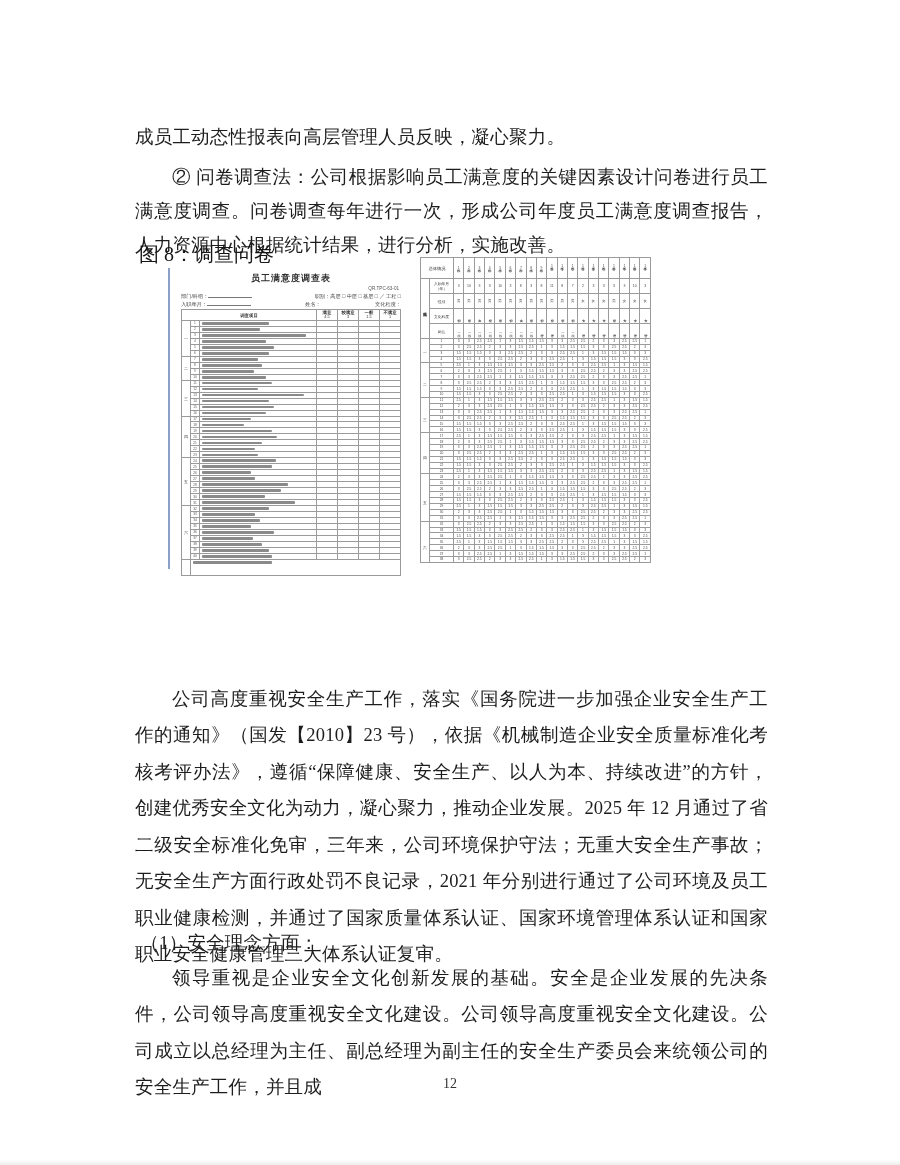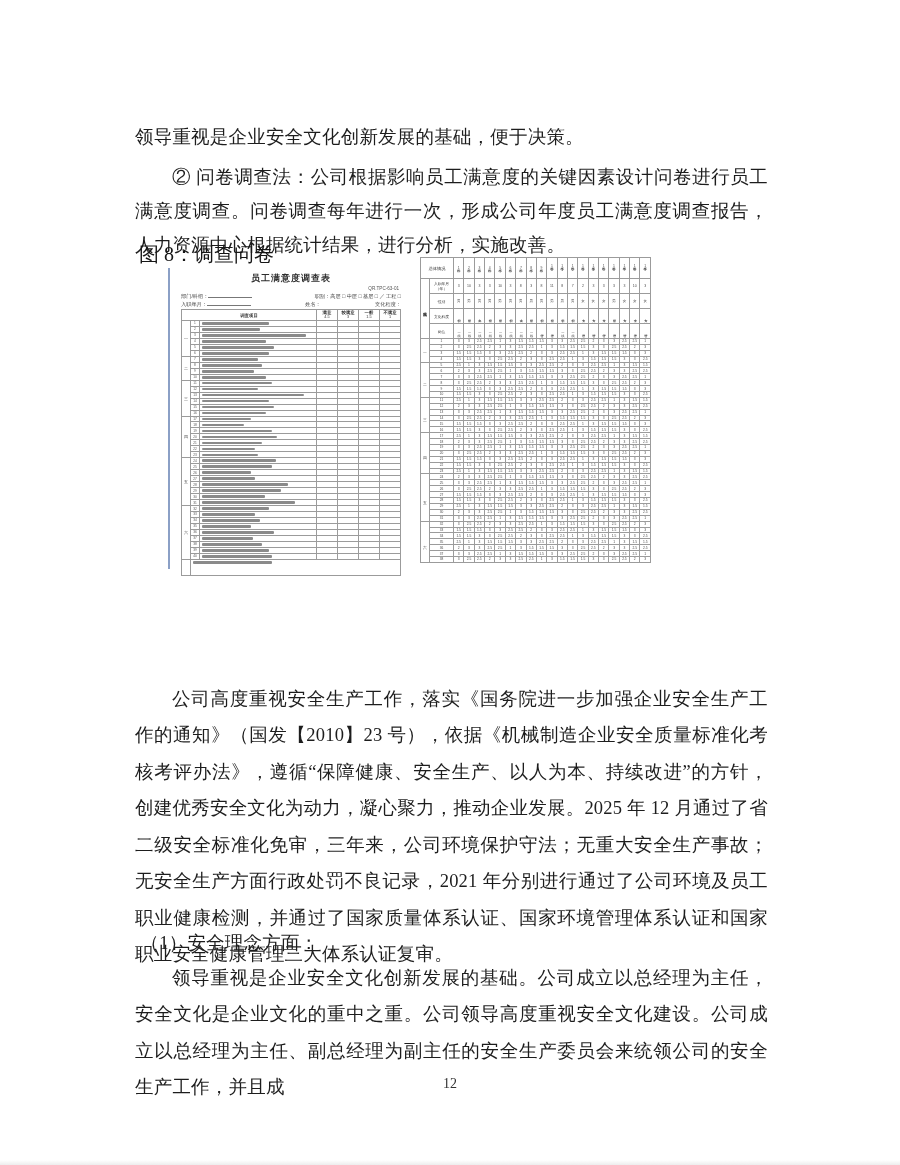--- a/index.html
+++ b/index.html
@@ -64,21 +64,21 @@
   #fig-table td.rnum{font-size:3.2px;}
   #fig-table td.val{height:4.9px;font-size:3.3px;}
   #fig-table col.c-g{width:9px;}
   #fig-table col.c-l{width:24px;}
 </style>
 </head>
 <body>
 
 <div id="page">
 
-  <p class="para" id="para0">领导重视是企业安全文化创新发展的基础，便于决策。</p>
+  <p class="para" id="para0">成员工动态性报表向高层管理人员反映，凝心聚力。</p>
   <p class="para indent" id="para1">② 问卷调查法：公司根据影响员工满意度的关键因素设计问卷进行员工满意度调查。问卷调查每年进行一次，形成公司年度员工满意度调查报告，人力资源中心根据统计结果，进行分析，实施改善。</p>
 
   <div id="caption">图 8：调查问卷</div>
 
   <div class="scan" id="fig-form">
     <div class="blue-line"></div>
     <div class="inner">
       <div class="f-title">员工满意度调查表</div>
       <div class="f-code">QR.TPC-63-01</div>
       <div class="f-fields">
@@ -1509,17 +1509,17 @@
             <td class="val">2.5</td>
             <td class="val">2</td>
             <td class="val">3</td>
           </tr>
         </tbody>
     </table>
   </div>
 
   <p class="para indent" id="para2">公司高度重视安全生产工作，落实《国务院进一步加强企业安全生产工作的通知》（国发【2010】23 号），依据《机械制造企业安全质量标准化考核考评办法》，遵循“保障健康、安全生产、以人为本、持续改进”的方针，创建优秀安全文化为动力，凝心聚力，推动企业发展。2025 年 12 月通过了省二级安全标准化免审，三年来，公司环境保护守法；无重大安全生产事故；无安全生产方面行政处罚不良记录，2021 年分别进行通过了公司环境及员工职业健康检测，并通过了国家质量体系认证、国家环境管理体系认证和国家职业安全健康管理三大体系认证复审。</p>
   <p class="para" id="para3">（1）安全理念方面：</p>
-  <p class="para indent" id="para4">领导重视是企业安全文化创新发展的基础。公司成立以总经理为主任，安全文化是企业文化的重中之重。公司领导高度重视安全文化建设。公司成立以总经理为主任、副总经理为副主任的安全生产委员会来统领公司的安全生产工作，并且成</p>
+  <p class="para indent" id="para4">领导重视是企业安全文化创新发展的基础。安全是企业发展的先决条件，公司领导高度重视安全文化建设。公司领导高度重视安全文化建设。公司成立以总经理为主任、副总经理为副主任的安全生产委员会来统领公司的安全生产工作，并且成</p>
 
   <div id="page-number">12</div>
   <div id="bottom-strip"></div>
 </div>
 
 </body></html>

